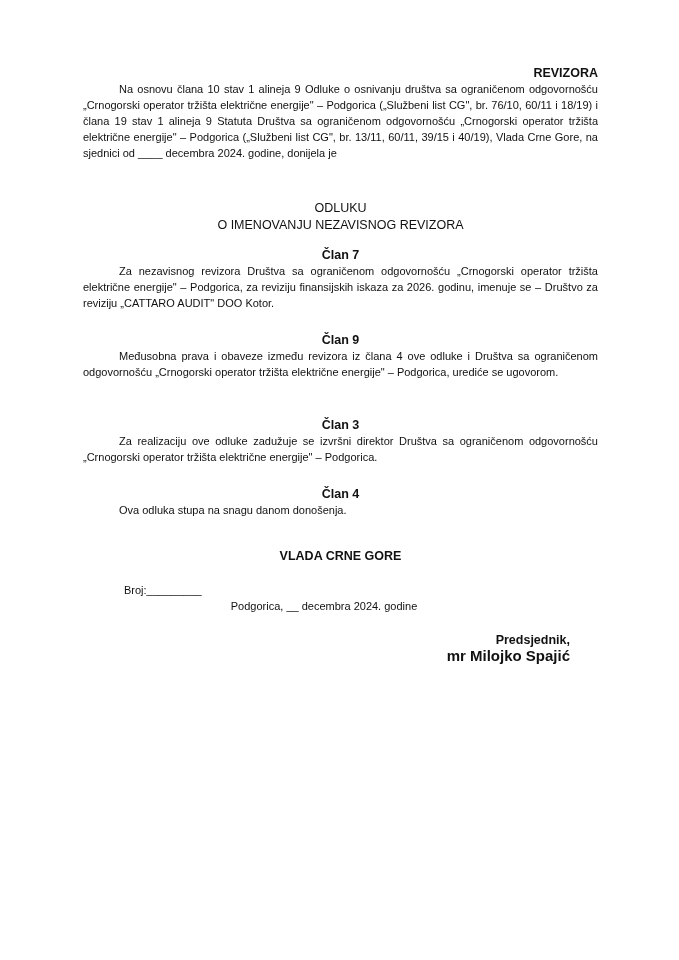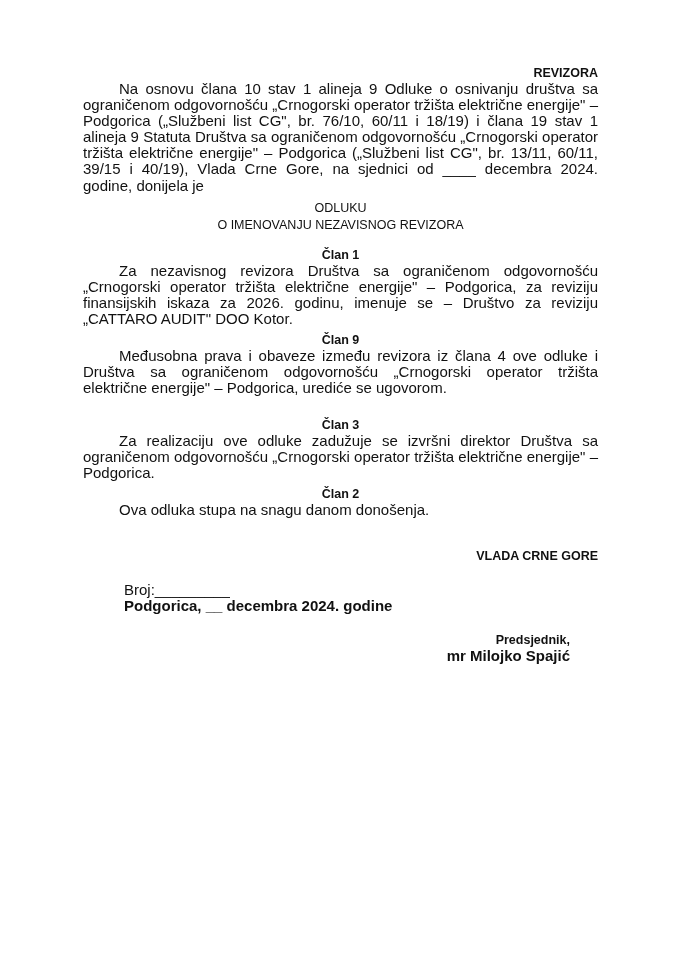--- a/index.html
+++ b/index.html
@@ -1,53 +1,53 @@
 <!DOCTYPE html>
 <html><head>
 <meta charset="utf-8">
 <style>
   html, body { margin: 0; padding: 0; background: #ffffff; }
   body { width: 679px; height: 960px; position: relative; overflow: hidden;
          font-family: "Liberation Sans", sans-serif; color: #111; }
   .page { position: absolute; left: 83px; top: 0; width: 515px; }
-  .p { font-size: 15px; line-height: 16.1px; text-align: justify; margin: 0; }
+  .p { font-size: 11px; line-height: 16.1px; text-align: justify; margin: 0; }
   .indent { text-indent: 36px; }
   .right { text-align: right; }
-  .center { text-align: right; }
+  .center { text-align: center; }
   .bold { font-weight: bold; }
   .abs { position: absolute; left: 0; width: 515px; }
   .last-line { text-align-last: left; }
   .title { font-size: 12.5px; font-weight: normal; text-align: center; line-height: 17px; margin: 0; }
   .clan { font-size: 12.5px; font-weight: bold; text-align: center; line-height: 16px; margin: 0; }
 </style>
 </head>
 <body>
 
 <div class="page">
 
   <p class="p right bold abs" style="top:65px; font-size:12.5px;">REVIZORA</p>
 
   <p class="p indent abs last-line" style="top:81px;">Na osnovu člana 10 stav 1 alineja 9 Odluke o osnivanju društva sa ograničenom odgovornošću „Crnogorski operator tržišta električne energije" – Podgorica („Službeni list CG", br. 76/10, 60/11 i 18/19) i člana 19 stav 1 alineja 9 Statuta Društva sa ograničenom odgovornošću „Crnogorski operator tržišta električne energije" – Podgorica („Službeni list CG", br. 13/11, 60/11, 39/15 i 40/19), Vlada Crne Gore, na sjednici od ____ decembra 2024. godine, donijela je</p>
 
   <p class="title abs" style="top:200px;">ODLUKU</p>
   <p class="title abs" style="top:217px;">O IMENOVANJU NEZAVISNOG REVIZORA</p>
 
-  <p class="clan abs" style="top:247px;">Član 1</p>
+  <p class="clan abs" style="top:247px;">Član 7</p>
   <p class="p indent abs last-line" style="top:263px;">Za nezavisnog revizora Društva sa ograničenom odgovornošću „Crnogorski operator tržišta električne energije" – Podgorica, za reviziju finansijskih iskaza za 2026. godinu, imenuje se – Društvo za reviziju „CATTARO AUDIT" DOO Kotor.</p>
 
   <p class="clan abs" style="top:332px;">Član 9</p>
   <p class="p indent abs last-line" style="top:348px;">Međusobna prava i obaveze između revizora iz člana 4 ove odluke i Društva sa ograničenom odgovornošću „Crnogorski operator tržišta električne energije" – Podgorica, urediće se ugovorom.</p>
 
   <p class="clan abs" style="top:417px;">Član 3</p>
   <p class="p indent abs last-line" style="top:433px;">Za realizaciju ove odluke zadužuje se izvršni direktor Društva sa ograničenom odgovornošću „Crnogorski operator tržišta električne energije" – Podgorica.</p>
 
-  <p class="clan abs" style="top:486px;">Član 2</p>
+  <p class="clan abs" style="top:486px;">Član 4</p>
   <p class="p abs" style="top:502px; left:36px; width:479px;">Ova odluka stupa na snagu danom donošenja.</p>
 
   <p class="p center bold abs" style="top:548px; font-size:12.5px;">VLADA CRNE GORE</p>
 
   <p class="p abs" style="top:582px; left:41px; width:400px; text-align:left;">Broj:_________</p>
-  <p class="p abs" style="top:598px; left:41px; width:400px; text-align:left;font-weight:bold;">Podgorica, __ decembra 2024. godine</p>
+  <p class="p abs" style="top:598px; left:41px; width:400px; text-align:center;">Podgorica, __ decembra 2024. godine</p>
 
   <p class="p right bold abs" style="top:632px; width:487px; font-size:12.5px;">Predsjednik,</p>
   <p class="p right bold abs" style="top:648px; width:487px; font-size:15px;">mr Milojko Spajić</p>
 
 </div>
 
 </body></html>

